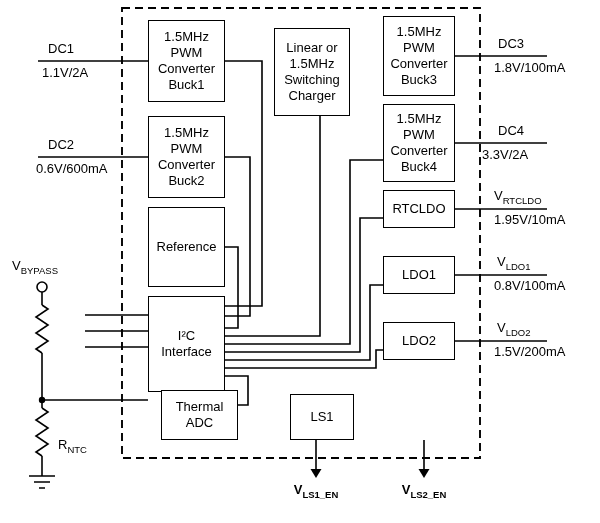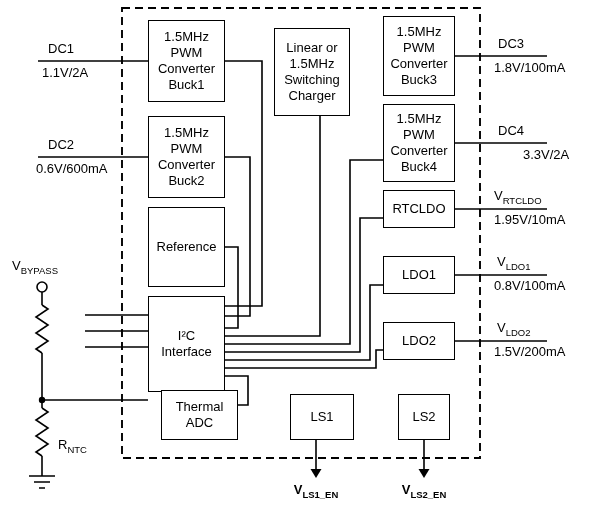--- a/index.html
+++ b/index.html
@@ -116,33 +116,30 @@
   <div class="block" style="left:383px;top:256px;width:72px;height:38px">
       <span class="bl">LDO1</span>
     </div>
   <div class="block" style="left:383px;top:322px;width:72px;height:38px">
       <span class="bl">LDO2</span>
     </div>
 
   <div class="block" style="left:290px;top:394px;width:64px;height:46px">
       <span class="bl">LS1</span>
     </div>
-  <div class="block" style="left:398px;top:394px;width:52px;height:46px">
-      <span class="bl">LS2</span>
-    </div>
 
   <div class="lbl" style="left:48px;top:42px">DC1</div>
   <div class="lbl" style="left:42px;top:66px">1.1V/2A</div>
   <div class="lbl" style="left:48px;top:138px">DC2</div>
   <div class="lbl" style="left:36px;top:162px">0.6V/600mA</div>
 
   <div class="lbl" style="left:498px;top:37px">DC3</div>
   <div class="lbl" style="left:494px;top:61px">1.8V/100mA</div>
   <div class="lbl" style="left:498px;top:124px">DC4</div>
-  <div class="lbl" style="left:523px;top:148px">3.3V/2A</div>
+  <div class="lbl" style="left:482px;top:148px">3.3V/2A</div>
 
   <div class="lbl" style="left:494px;top:189px"><span>V</span><sub>RTCLDO</sub></div>
   <div class="lbl" style="left:494px;top:213px">1.95V/10mA</div>
 
   <div class="lbl" style="left:497px;top:255px"><span>V</span><sub>LDO1</sub></div>
   <div class="lbl" style="left:494px;top:279px">0.8V/100mA</div>
 
   <div class="lbl" style="left:497px;top:321px"><span>V</span><sub>LDO2</sub></div>
   <div class="lbl" style="left:494px;top:345px">1.5V/200mA</div>
 

